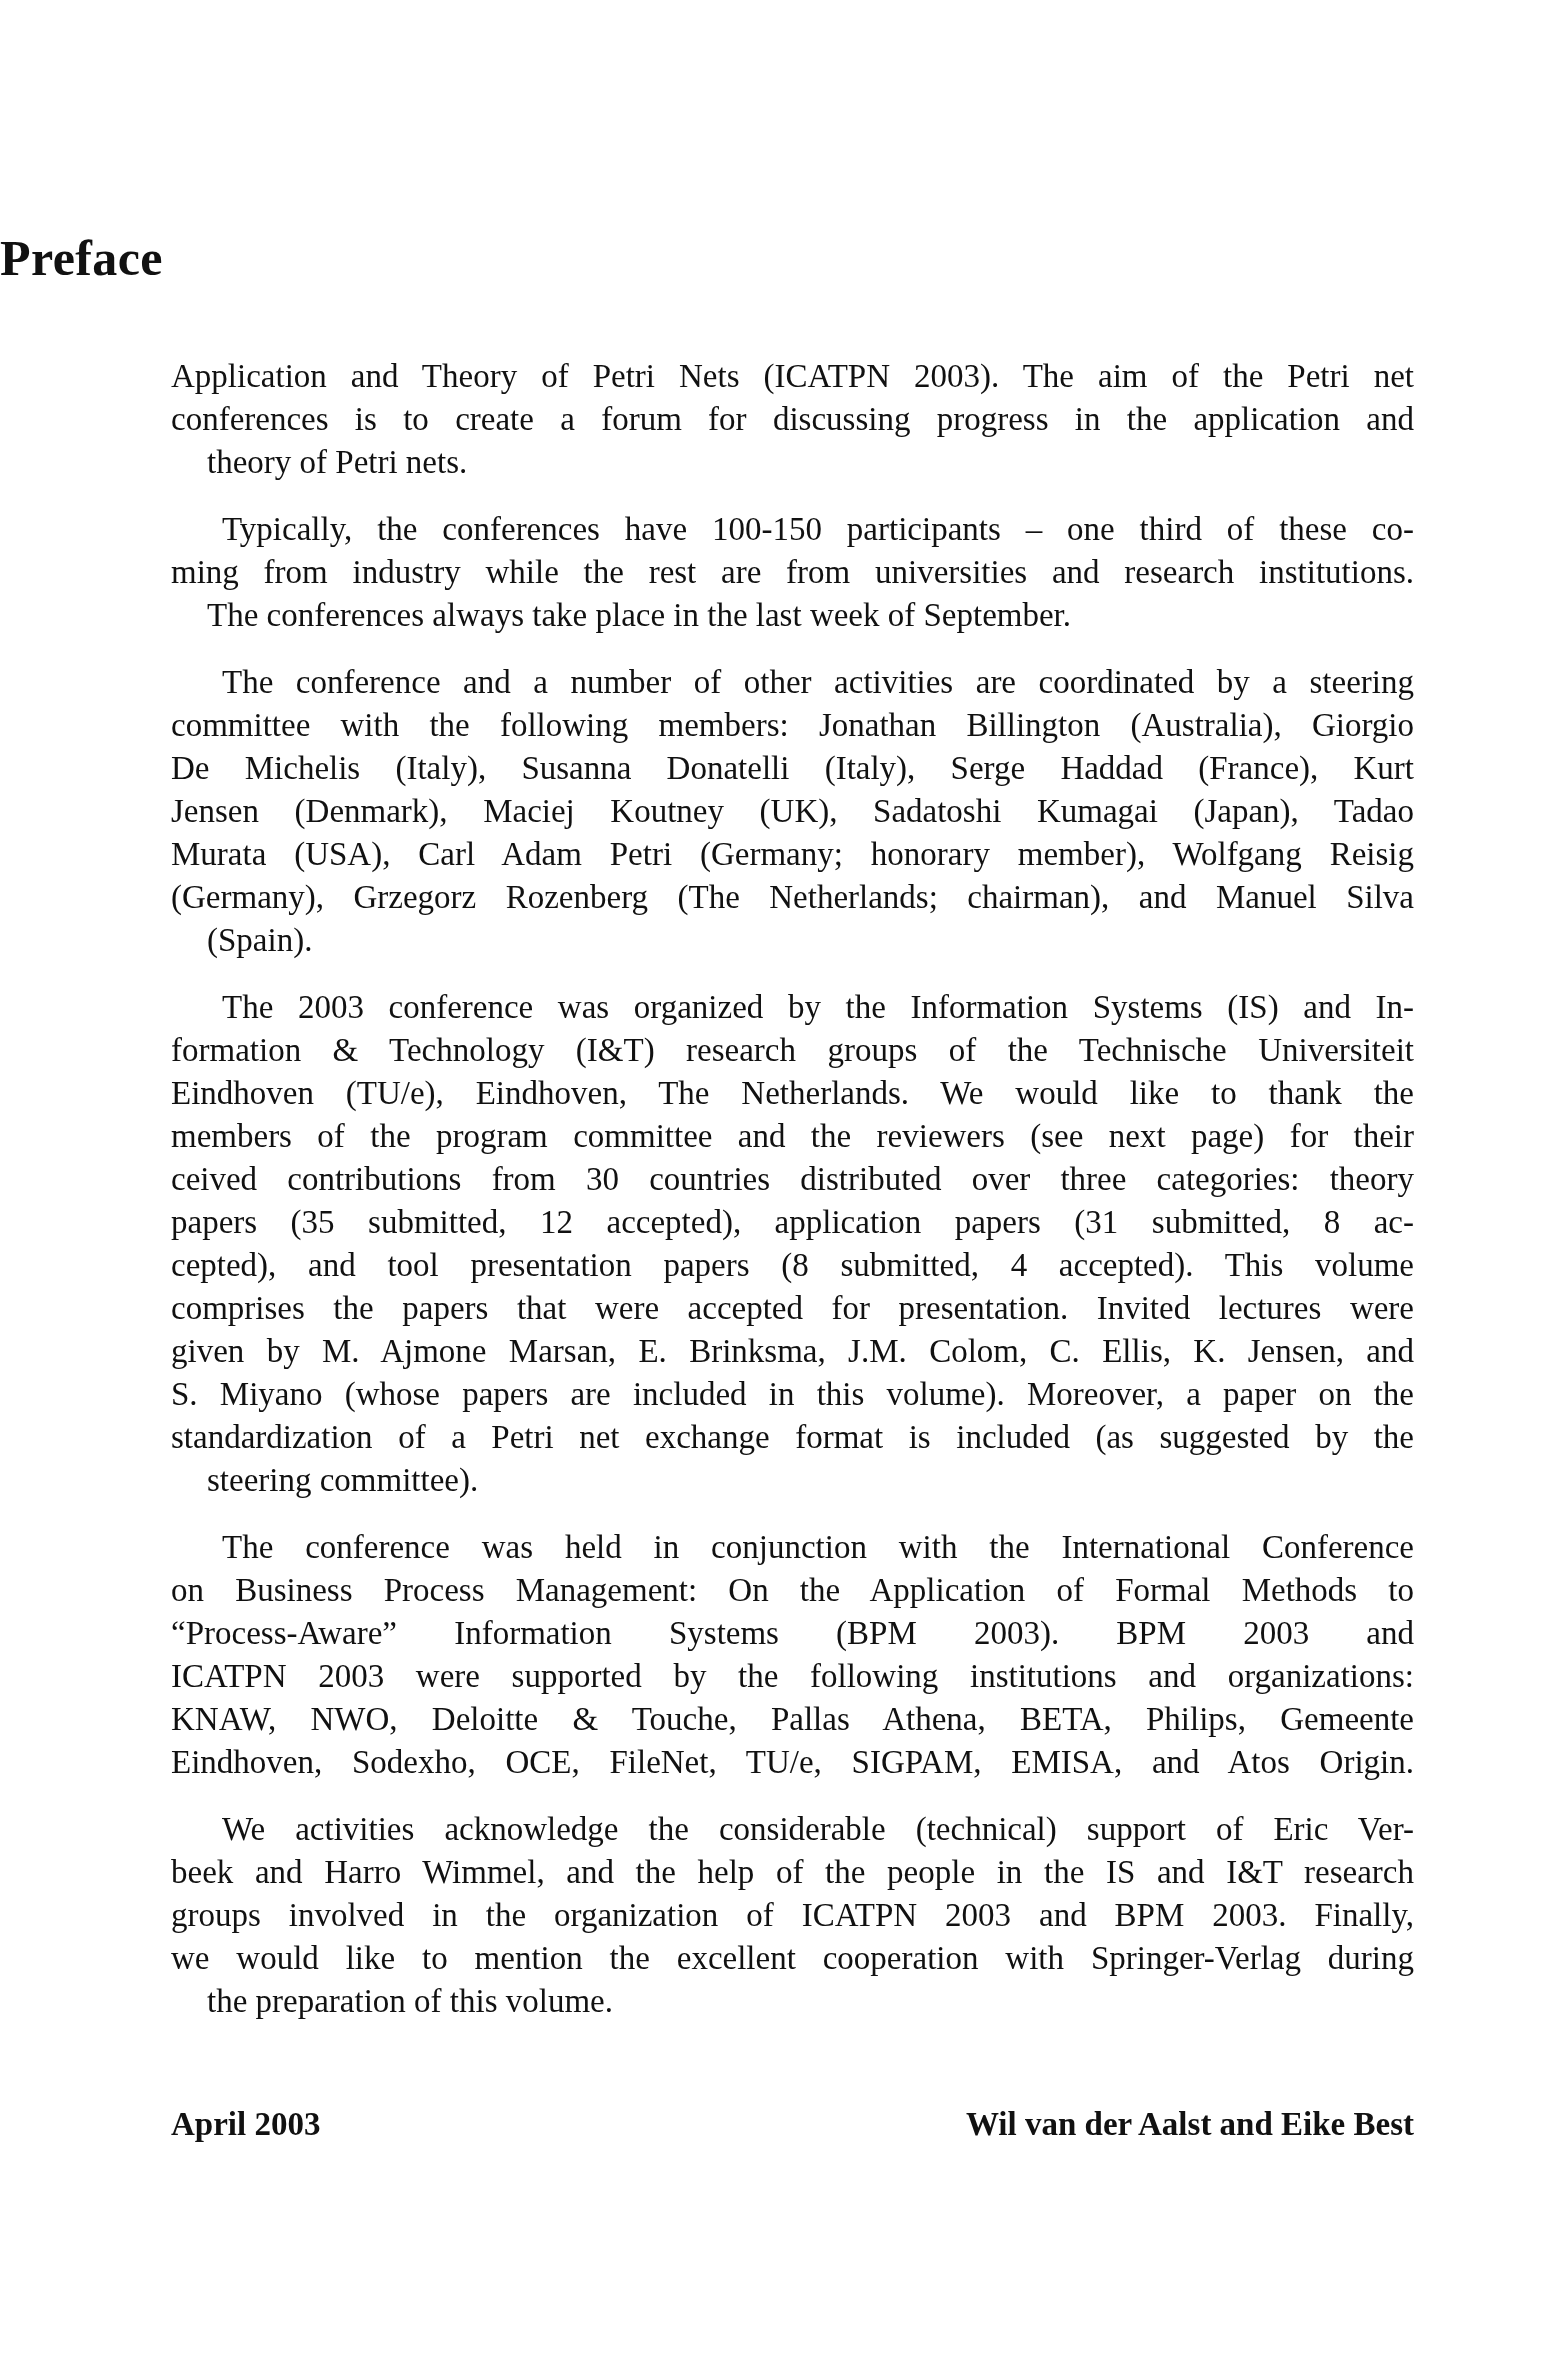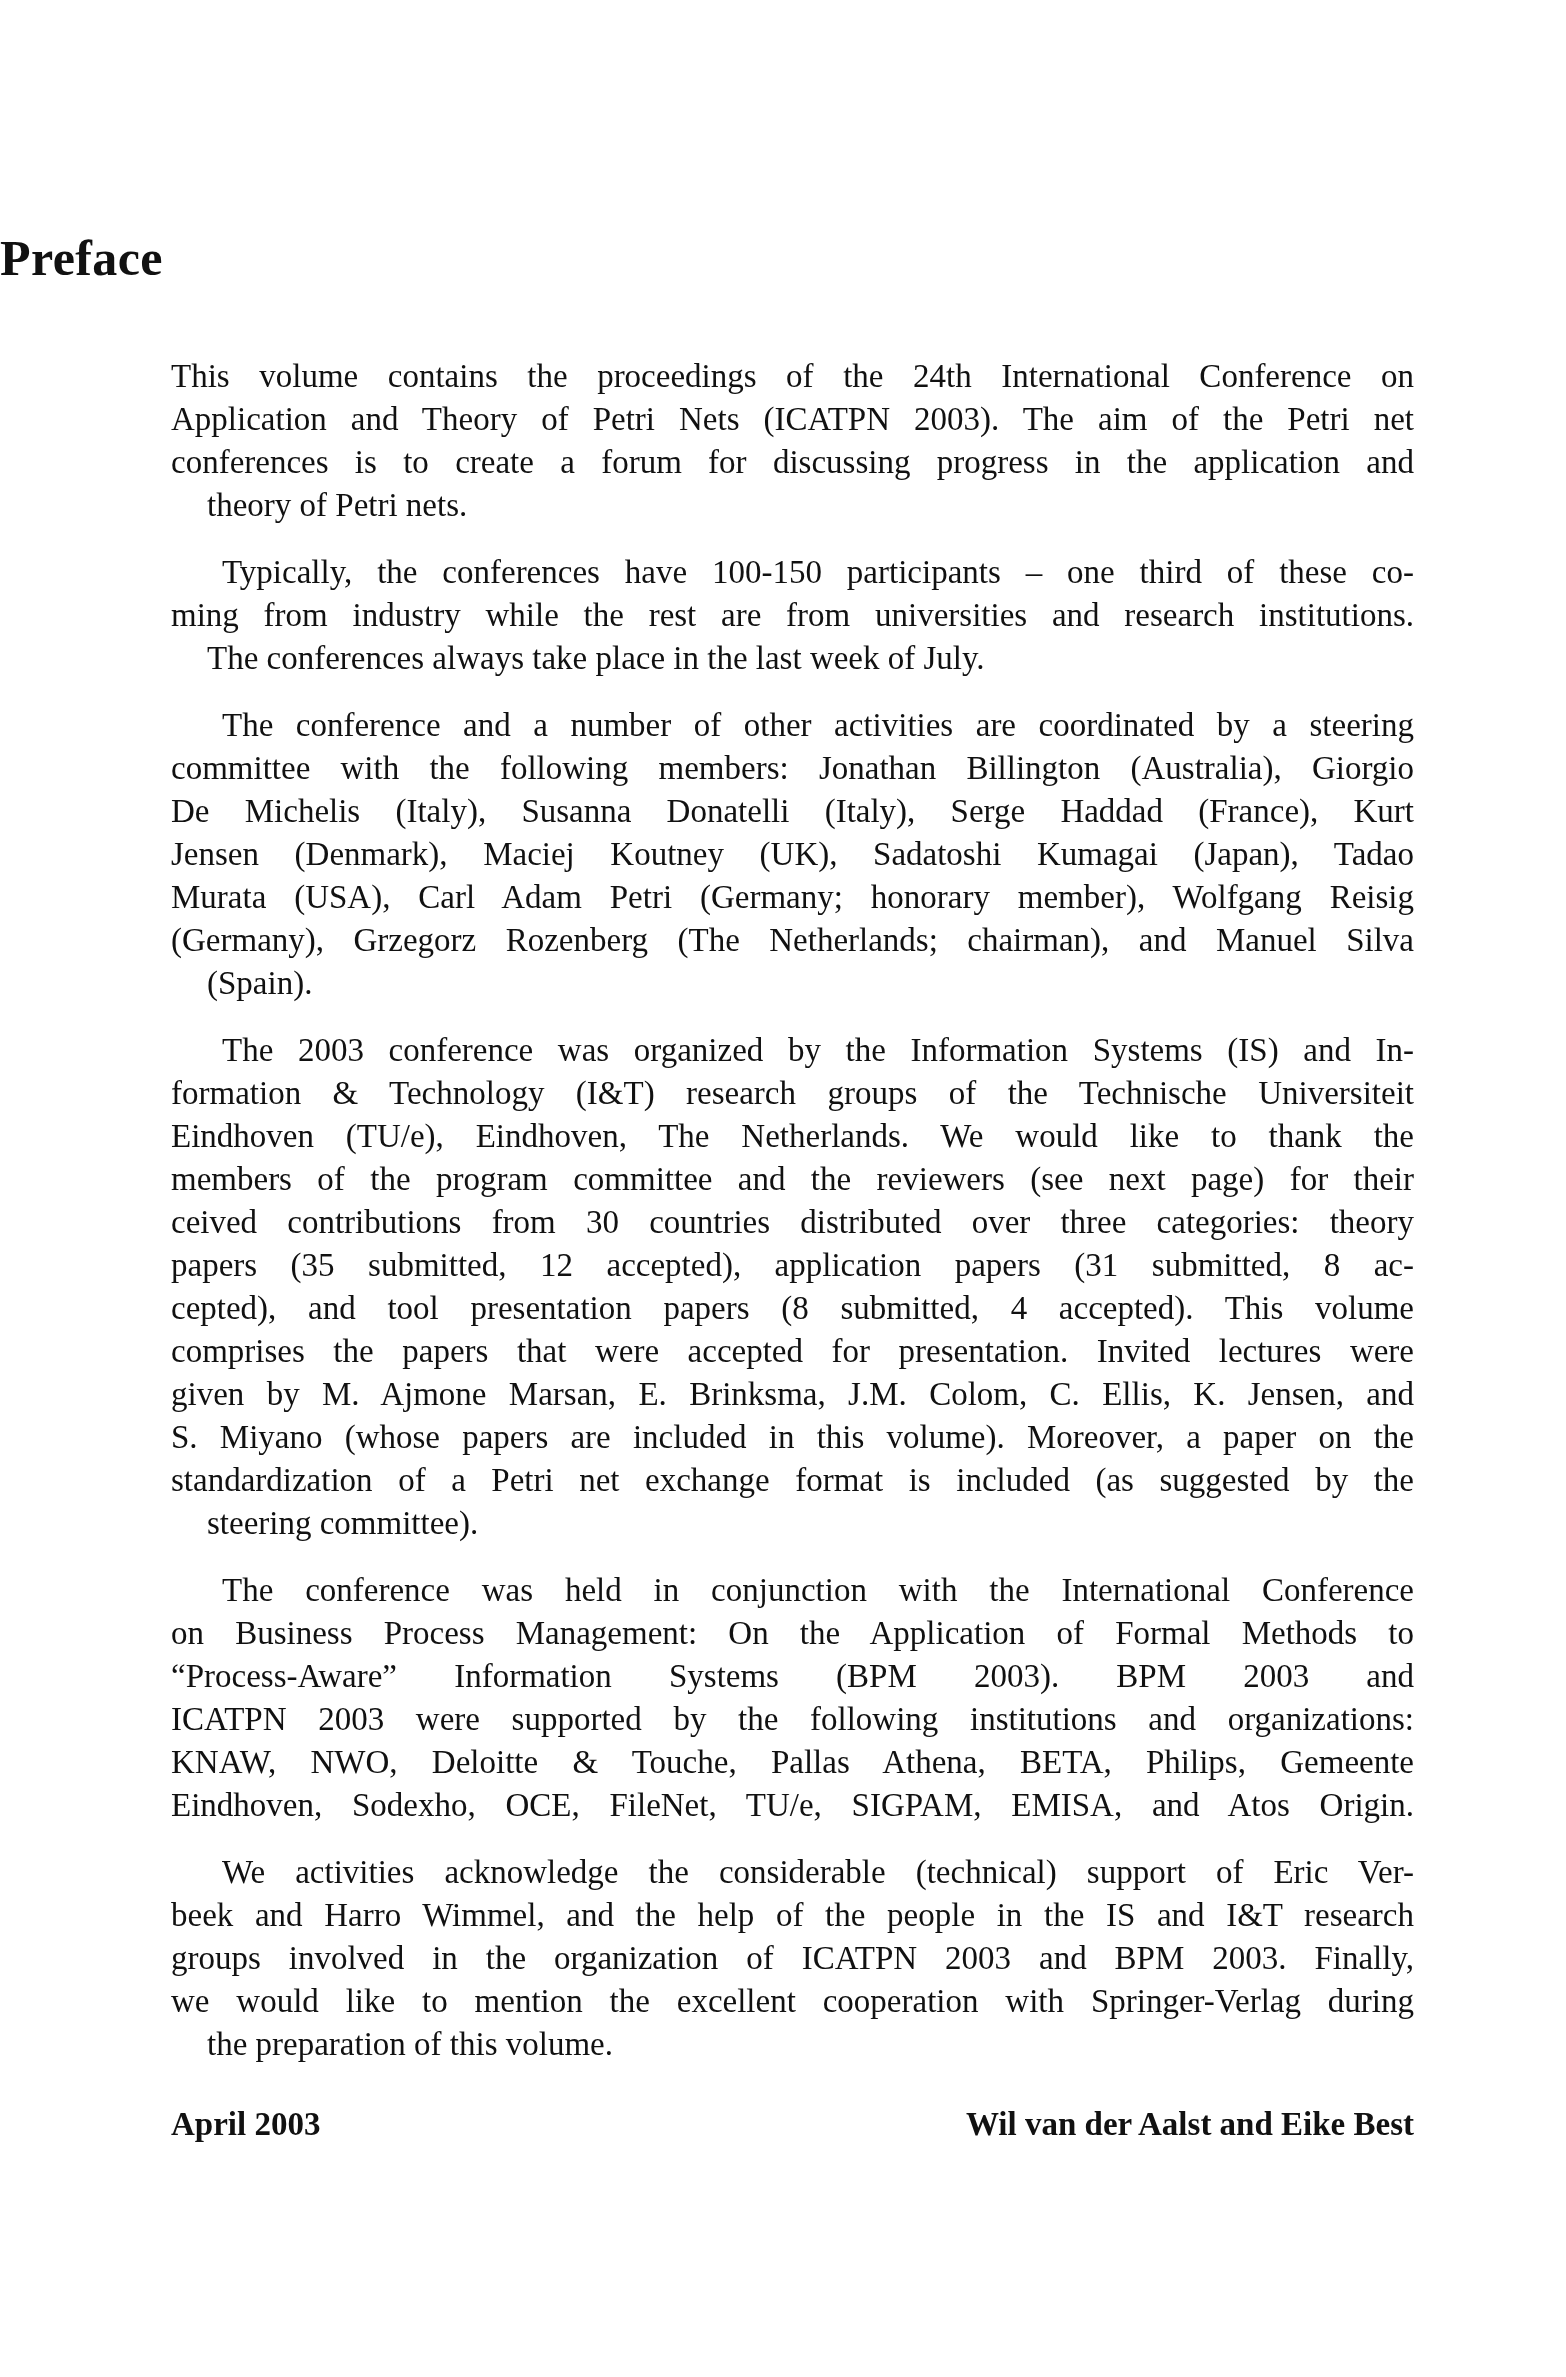--- a/index.html
+++ b/index.html
@@ -29,30 +29,29 @@
   }
 </style>
 </head>
 <body>
 
 <h1 class="title">Preface</h1>
 
 <div class="body-text">
 
   <div class="para">
-    <div class="line">This volume contains the proceedings of the 24th International Conference on</div>
     <div class="line">Application and Theory of Petri Nets (ICATPN 2003). The aim of the Petri net</div>
     <div class="line">conferences is to create a forum for discussing progress in the application and</div>
     <div class="line last">theory of Petri nets.</div>
   </div>
 
   <div class="para">
     <div class="line indent">Typically, the conferences have 100-150 participants – one third of these co-</div>
     <div class="line">ming from industry while the rest are from universities and research institutions.</div>
-    <div class="line last">The conferences always take place in the last week of July.</div>
+    <div class="line last">The conferences always take place in the last week of September.</div>
   </div>
 
   <div class="para">
     <div class="line indent">The conference and a number of other activities are coordinated by a steering</div>
     <div class="line">committee with the following members: Jonathan Billington (Australia), Giorgio</div>
     <div class="line">De Michelis (Italy), Susanna Donatelli (Italy), Serge Haddad (France), Kurt</div>
     <div class="line">Jensen (Denmark), Maciej Koutney (UK), Sadatoshi Kumagai (Japan), Tadao</div>
     <div class="line">Murata (USA), Carl Adam Petri (Germany; honorary member), Wolfgang Reisig</div>
     <div class="line">(Germany), Grzegorz Rozenberg (The Netherlands; chairman), and Manuel Silva</div>
     <div class="line last">(Spain).</div>

